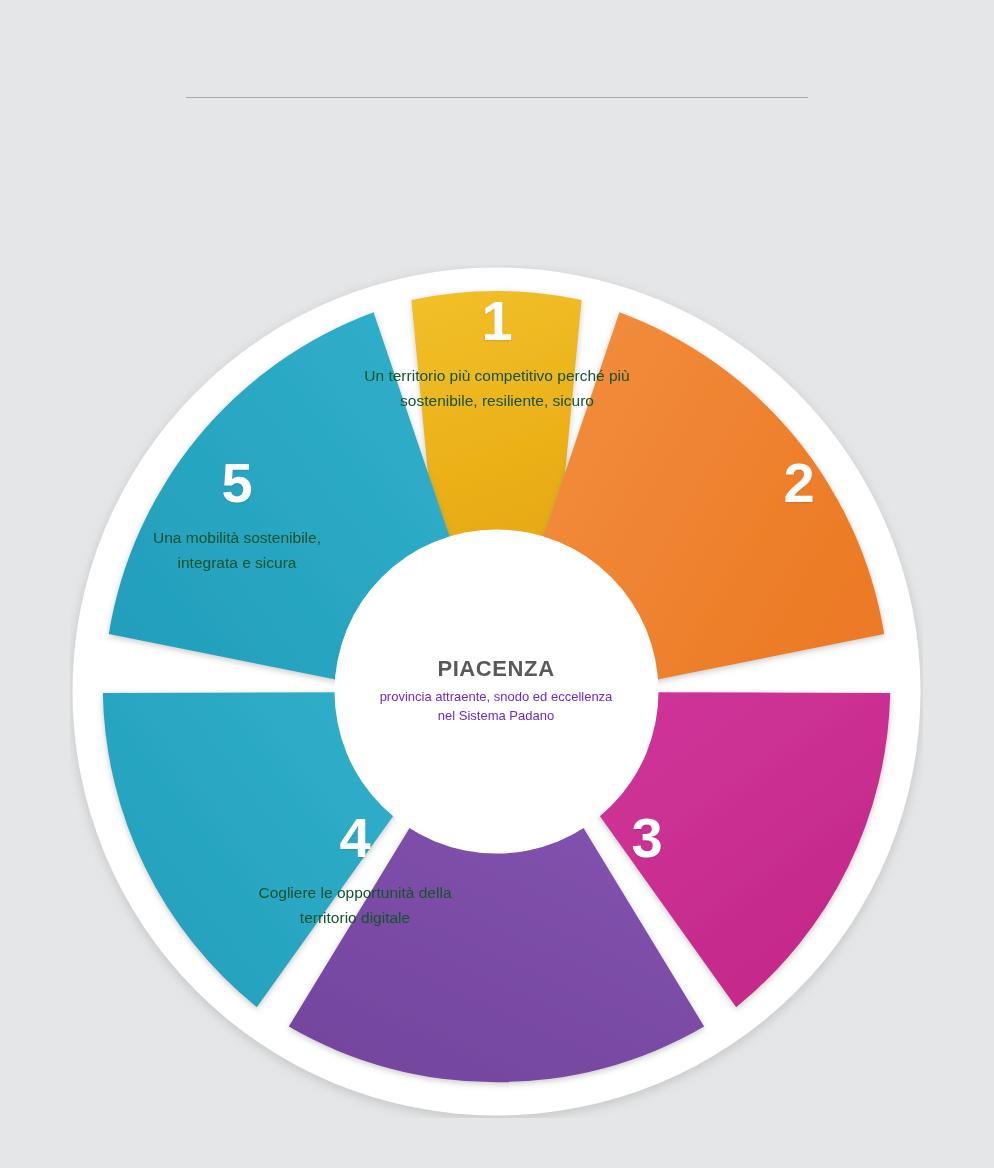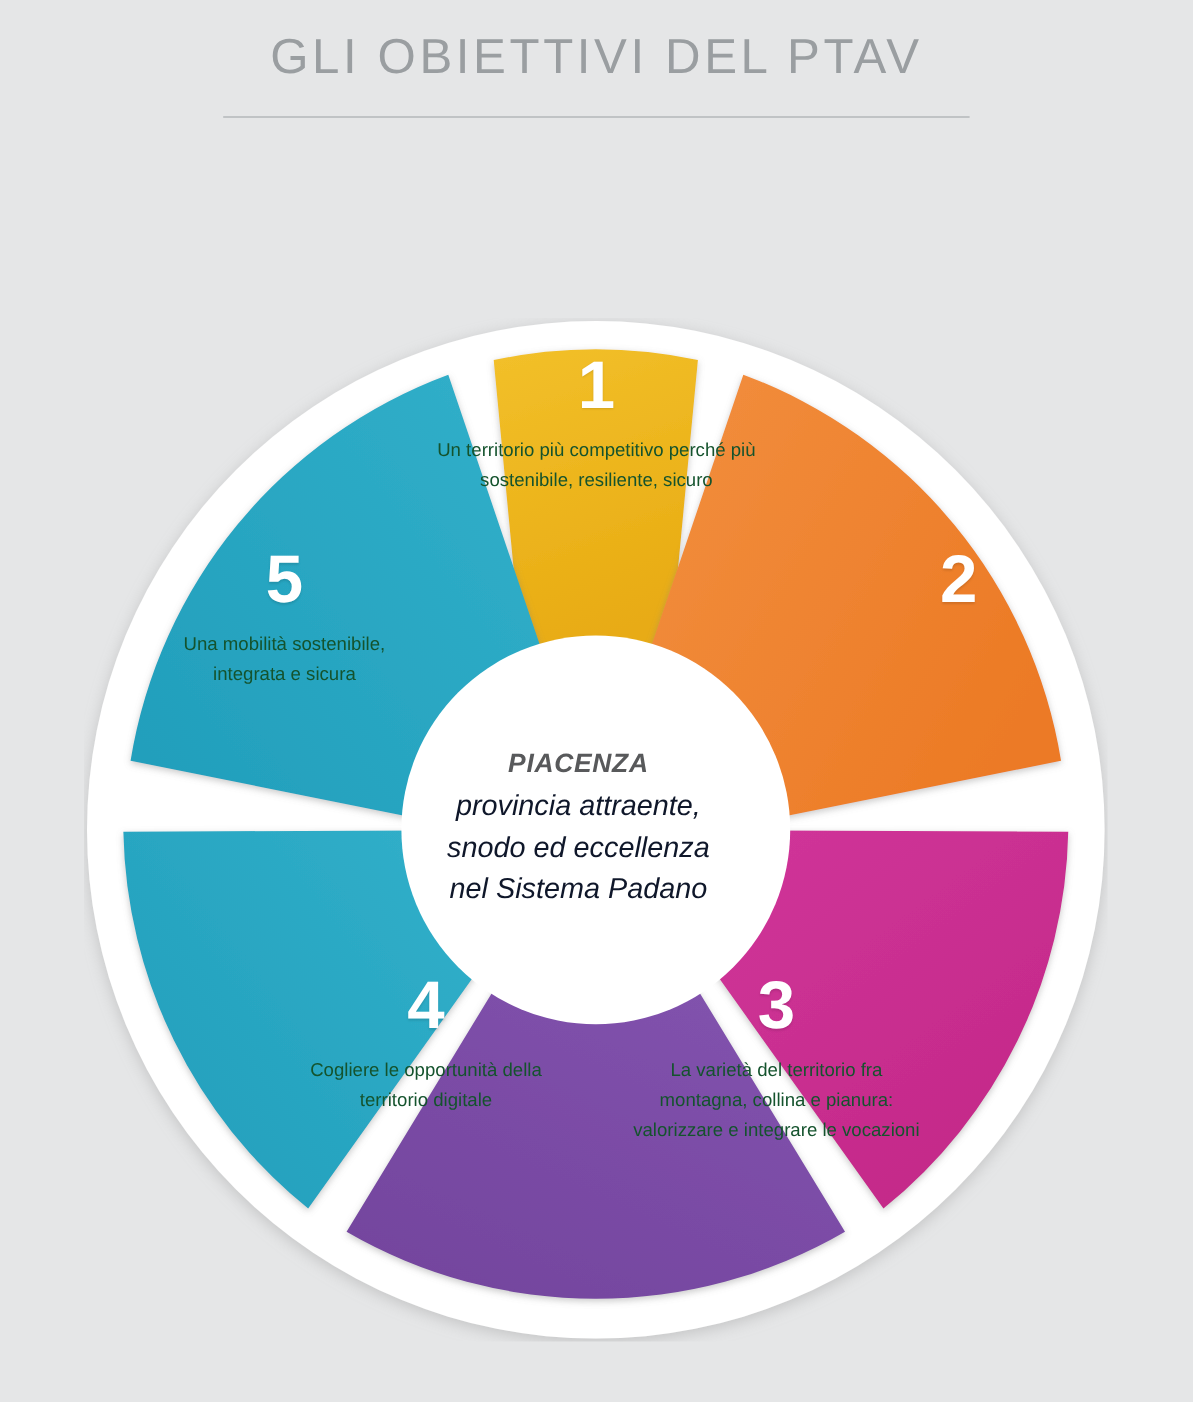--- a/index.html
+++ b/index.html
@@ -97,53 +97,51 @@
 
   .seg-4 { left: 166px; top: 545px; width: 238px; }
   .seg-4 .seg-desc { margin-top: 14px; }
 
   .seg-5 { left: 58px;  top: 190px; width: 218px; }
   .seg-5 .seg-desc { margin-top: 14px; }
 
   
   .hub {
     position: absolute;
-    left: 251px;
+    left: 265px;
     top: 265px;
     width: 322px;
     height: 322px;
     border-radius: 50%;
     display: flex;
     flex-direction: column;
     align-items: center;
     justify-content: center;
     text-align: center;
     pointer-events: none;
-    font-style: italic;
   }
   .hub-title {
     font-size: 22px;
     font-weight: bold;
     color: #58595b;
     letter-spacing: 0.6px;
     margin-bottom: 6px;
   }
   .hub-sub {
-    font-size: 24px;
+    font-size: 13px;
     font-weight: 400;
-    color: #0f172a;
+    color: #6d28d9;
     line-height: 1.45;
     width: 252px;
   }
 </style>
 </head>
 <body>
 
 <div class="header">
-  <h1 class="page-title">GLI OBIETTIVI DEL PTAV</h1>
   <div class="title-rule"></div>
 </div>
 
 <div class="wheel-wrap">
 
   <svg class="wheel-svg" viewBox="0 0 853 853">
     <defs>
       <filter id="wheelShadow" x="-20%" y="-20%" width="140%" height="140%">
         <feDropShadow dx="0" dy="3" stdDeviation="6" flood-color="#9a9a9a" flood-opacity="0.45"></feDropShadow>
       </filter>
@@ -235,21 +233,20 @@
     <span class="seg-num">1</span>
     <span class="seg-desc">Un territorio più competitivo perché più sostenibile, resiliente, sicuro</span>
   </div>
 
   <div class="seg-label seg-2">
     <span class="seg-num">2</span>
   </div>
 
   <div class="seg-label seg-3">
     <span class="seg-num">3</span>
-    <span class="seg-desc">La varietà del territorio fra montagna, collina e pianura: valorizzare e integrare le vocazioni</span>
   </div>
 
   <div class="seg-label seg-4">
     <span class="seg-num">4</span>
     <span class="seg-desc">Cogliere le opportunità della territorio digitale</span>
   </div>
 
   <div class="seg-label seg-5">
     <span class="seg-num">5</span>
     <span class="seg-desc">Una mobilità sostenibile, integrata e sicura</span>

